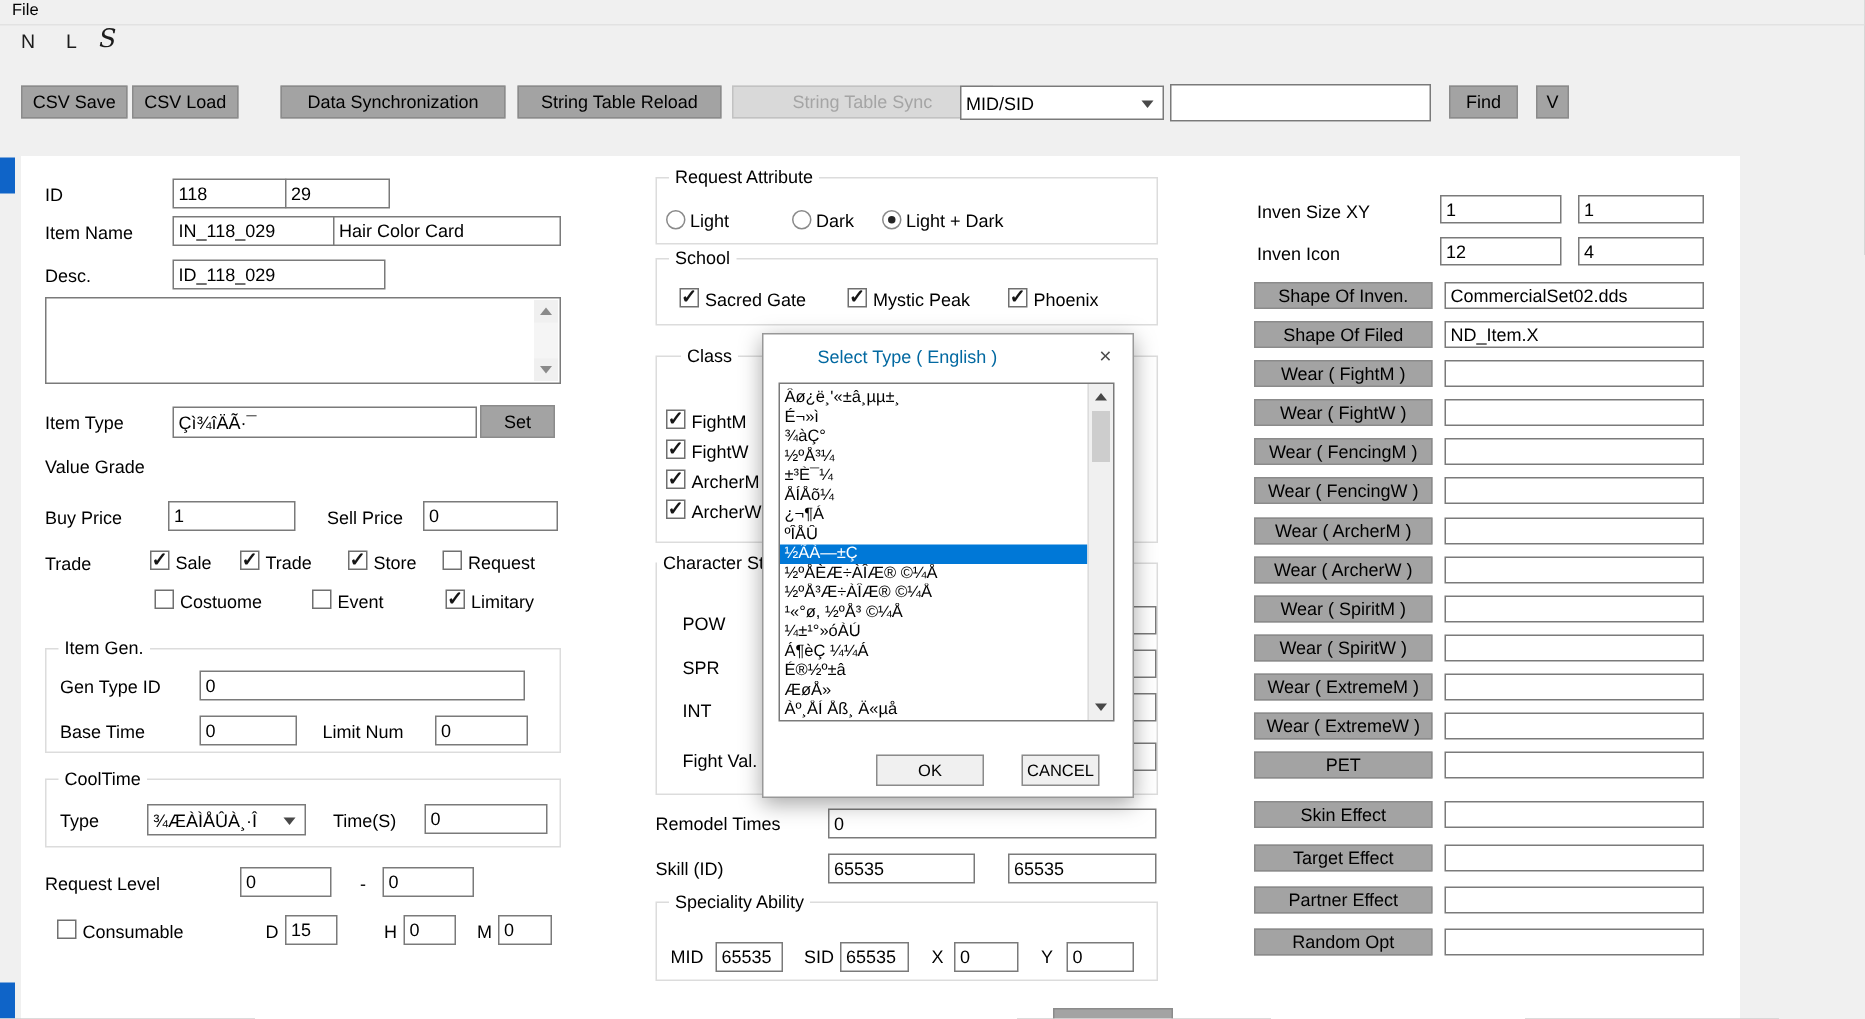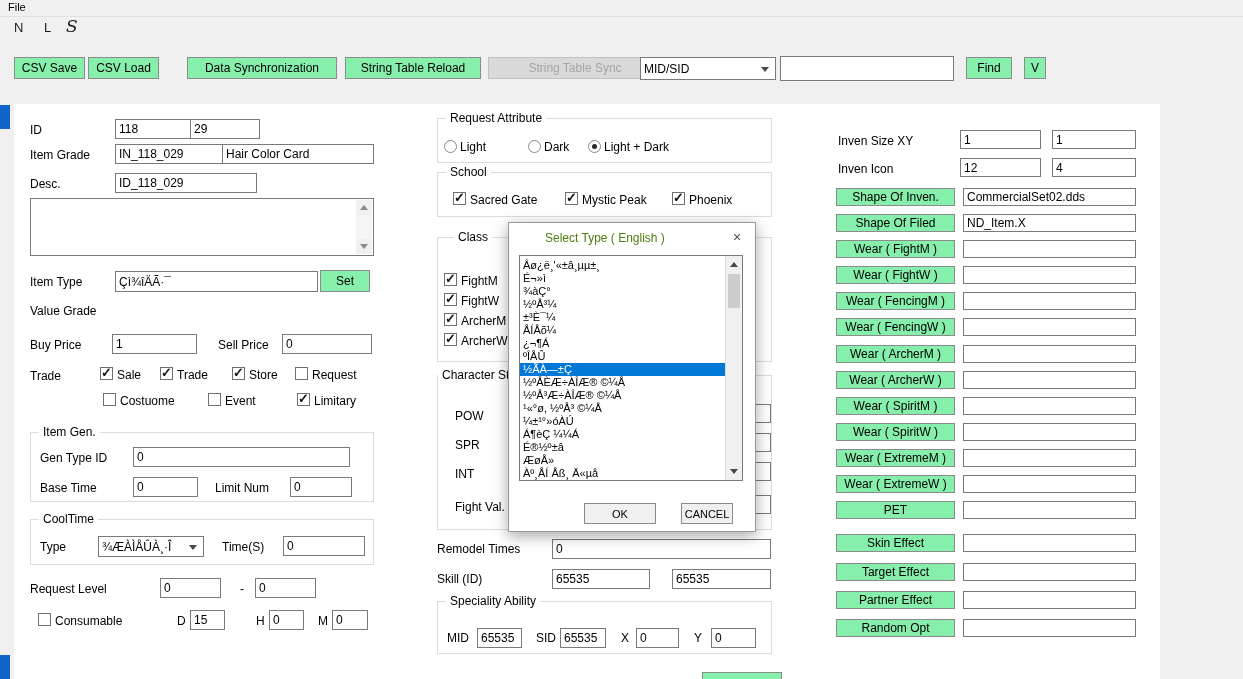--- a/index.html
+++ b/index.html
@@ -3,21 +3,21 @@
 <meta charset="utf-8">
 <style>
   * { margin:0; padding:0; box-sizing:border-box; }
   html,body { background:#bfbfbf; }
   .screen { position:relative; width:1243px; height:679px; background:#f0f0f0;
             font-family:"Liberation Sans", sans-serif; font-size:12px; color:#000; overflow:hidden; }
 
   .lbl { position:absolute; white-space:nowrap; }
   .field { position:absolute; background:#fff; border:1px solid #7a7a7a; padding:0 3px;
            display:flex; align-items:center; white-space:nowrap; overflow:hidden; font-size:12px; }
-  .btn { position:absolute; background:#86efac; border:1px solid #8b8b8b; display:flex;
+  .btn { position:absolute; background:#a3a3a3; border:1px solid #8b8b8b; display:flex;
          align-items:center; justify-content:center; font-size:12px; white-space:nowrap; overflow:hidden; cursor:default; }
   .btn.disabled { background:#d9d9d9; border-color:#c2c2c2; color:#a5a5a5; }
   .groupbox { position:absolute; border:1px solid #dcdcdc; }
   .gb-label { position:absolute; top:-8px; left:8px; background:#fff; padding:0 4px; white-space:nowrap; }
   .cb { position:absolute; width:13px; height:13px; background:#fff; border:1px solid #707070; }
   .cb.on::after { content:"\2713"; position:absolute; left:0px; top:-3px; font-size:13px; font-weight:bold; color:#161616; }
   .radio { position:absolute; width:13px; height:13px; border-radius:50%; background:#fff; border:1px solid #8a8a8a; }
   .radio.on::after { content:""; position:absolute; left:3px; top:3px; width:5px; height:5px; border-radius:50%; background:#262626; }
   .combo { position:absolute; background:#fff; border:1px solid #7a7a7a; padding:0 18px 0 3px;
            display:flex; align-items:center; white-space:nowrap; overflow:hidden; }
@@ -27,21 +27,21 @@
 
   .menubar { position:absolute; left:0; top:0; width:1243px; height:17px; background:#f0f0f0; border-bottom:1px solid #e2e2e2; }
   .panel { position:absolute; left:14px; top:104px; width:1146px; height:575px; background:#ffffff; }
   .edge-mark { position:absolute; left:0; width:10px; background:#0f64c8; }
 
   .ta-scroll { position:absolute; top:1px; right:1px; bottom:1px; width:16px; background:#f5f5f5; }
   .sb-btn { position:absolute; left:0; width:100%; height:15px; display:flex; align-items:center; justify-content:center; background:#f0f0f0; }
 
   .dialog { position:absolute; left:508px; top:222px; width:248px; height:310px; background:#fff;
             border:1px solid #989898; box-shadow:0 4px 14px rgba(0,0,0,0.35); z-index:20; }
-  .dialog-title { position:absolute; left:36px; top:8px; color:#4d7c0f; font-size:12px; white-space:nowrap; }
+  .dialog-title { position:absolute; left:36px; top:8px; color:#0369a1; font-size:12px; white-space:nowrap; }
   .dialog-close { position:absolute; right:9px; top:5px; width:18px; height:18px; display:flex;
                   align-items:center; justify-content:center; color:#4d4d4d; font-size:14px; }
   .listbox { position:absolute; left:10px; top:32px; width:224px; height:226px; border:1px solid #7a7a7a; background:#fff; overflow:hidden; }
   .list-inner { position:absolute; left:0; top:3px; right:17px; }
   .li { height:13px; line-height:13px; font-size:11px; padding-left:3px; white-space:nowrap; overflow:hidden; }
   .li.selected { background:#0078d7; color:#fff; }
   .lb-scroll { position:absolute; right:0; top:0; bottom:0; width:17px; background:#f0f0f0; border-left:1px solid #dcdcdc; }
   .lb-scroll .sb-btn { height:17px; background:#f0f0f0; }
   .sb-thumb { position:absolute; left:2px; right:2px; top:18px; height:34px; background:#cdcdcd; }
   .dlg-btn { position:absolute; background:#f0f0f0; border:1px solid #8b8b8b; font-size:11px;
@@ -75,21 +75,21 @@
   <div class="btn" style="left:1024px;top:57px;width:22px;height:22px">V</div>
 
   <div class="panel"></div>
   <div class="edge-mark" style="top:105px;height:24px"></div>
   <div class="edge-mark" style="top:655px;height:24px"></div>
 
   <div class="lbl" style="left:30px;top:123px">ID</div>
   <div class="field" style="left:115px;top:119px;width:76px;height:20px">118</div>
   <div class="field" style="left:190px;top:119px;width:70px;height:20px">29</div>
 
-  <div class="lbl" style="left:30px;top:148px">Item Grade</div>
+  <div class="lbl" style="left:30px;top:148px">Item Name</div>
   <div class="field" style="left:115px;top:144px;width:108px;height:20px">IN_118_029</div>
   <div class="field" style="left:222px;top:144px;width:152px;height:20px">Hair Color Card</div>
 
   <div class="lbl" style="left:30px;top:177px">Desc.</div>
   <div class="field" style="left:115px;top:173px;width:142px;height:20px">ID_118_029</div>
 
   <div class="field" style="left:30px;top:198px;width:344px;height:58px;align-items:flex-start">
     <span></span>
     <span class="ta-scroll">
       <span class="sb-btn" style="top:0">

